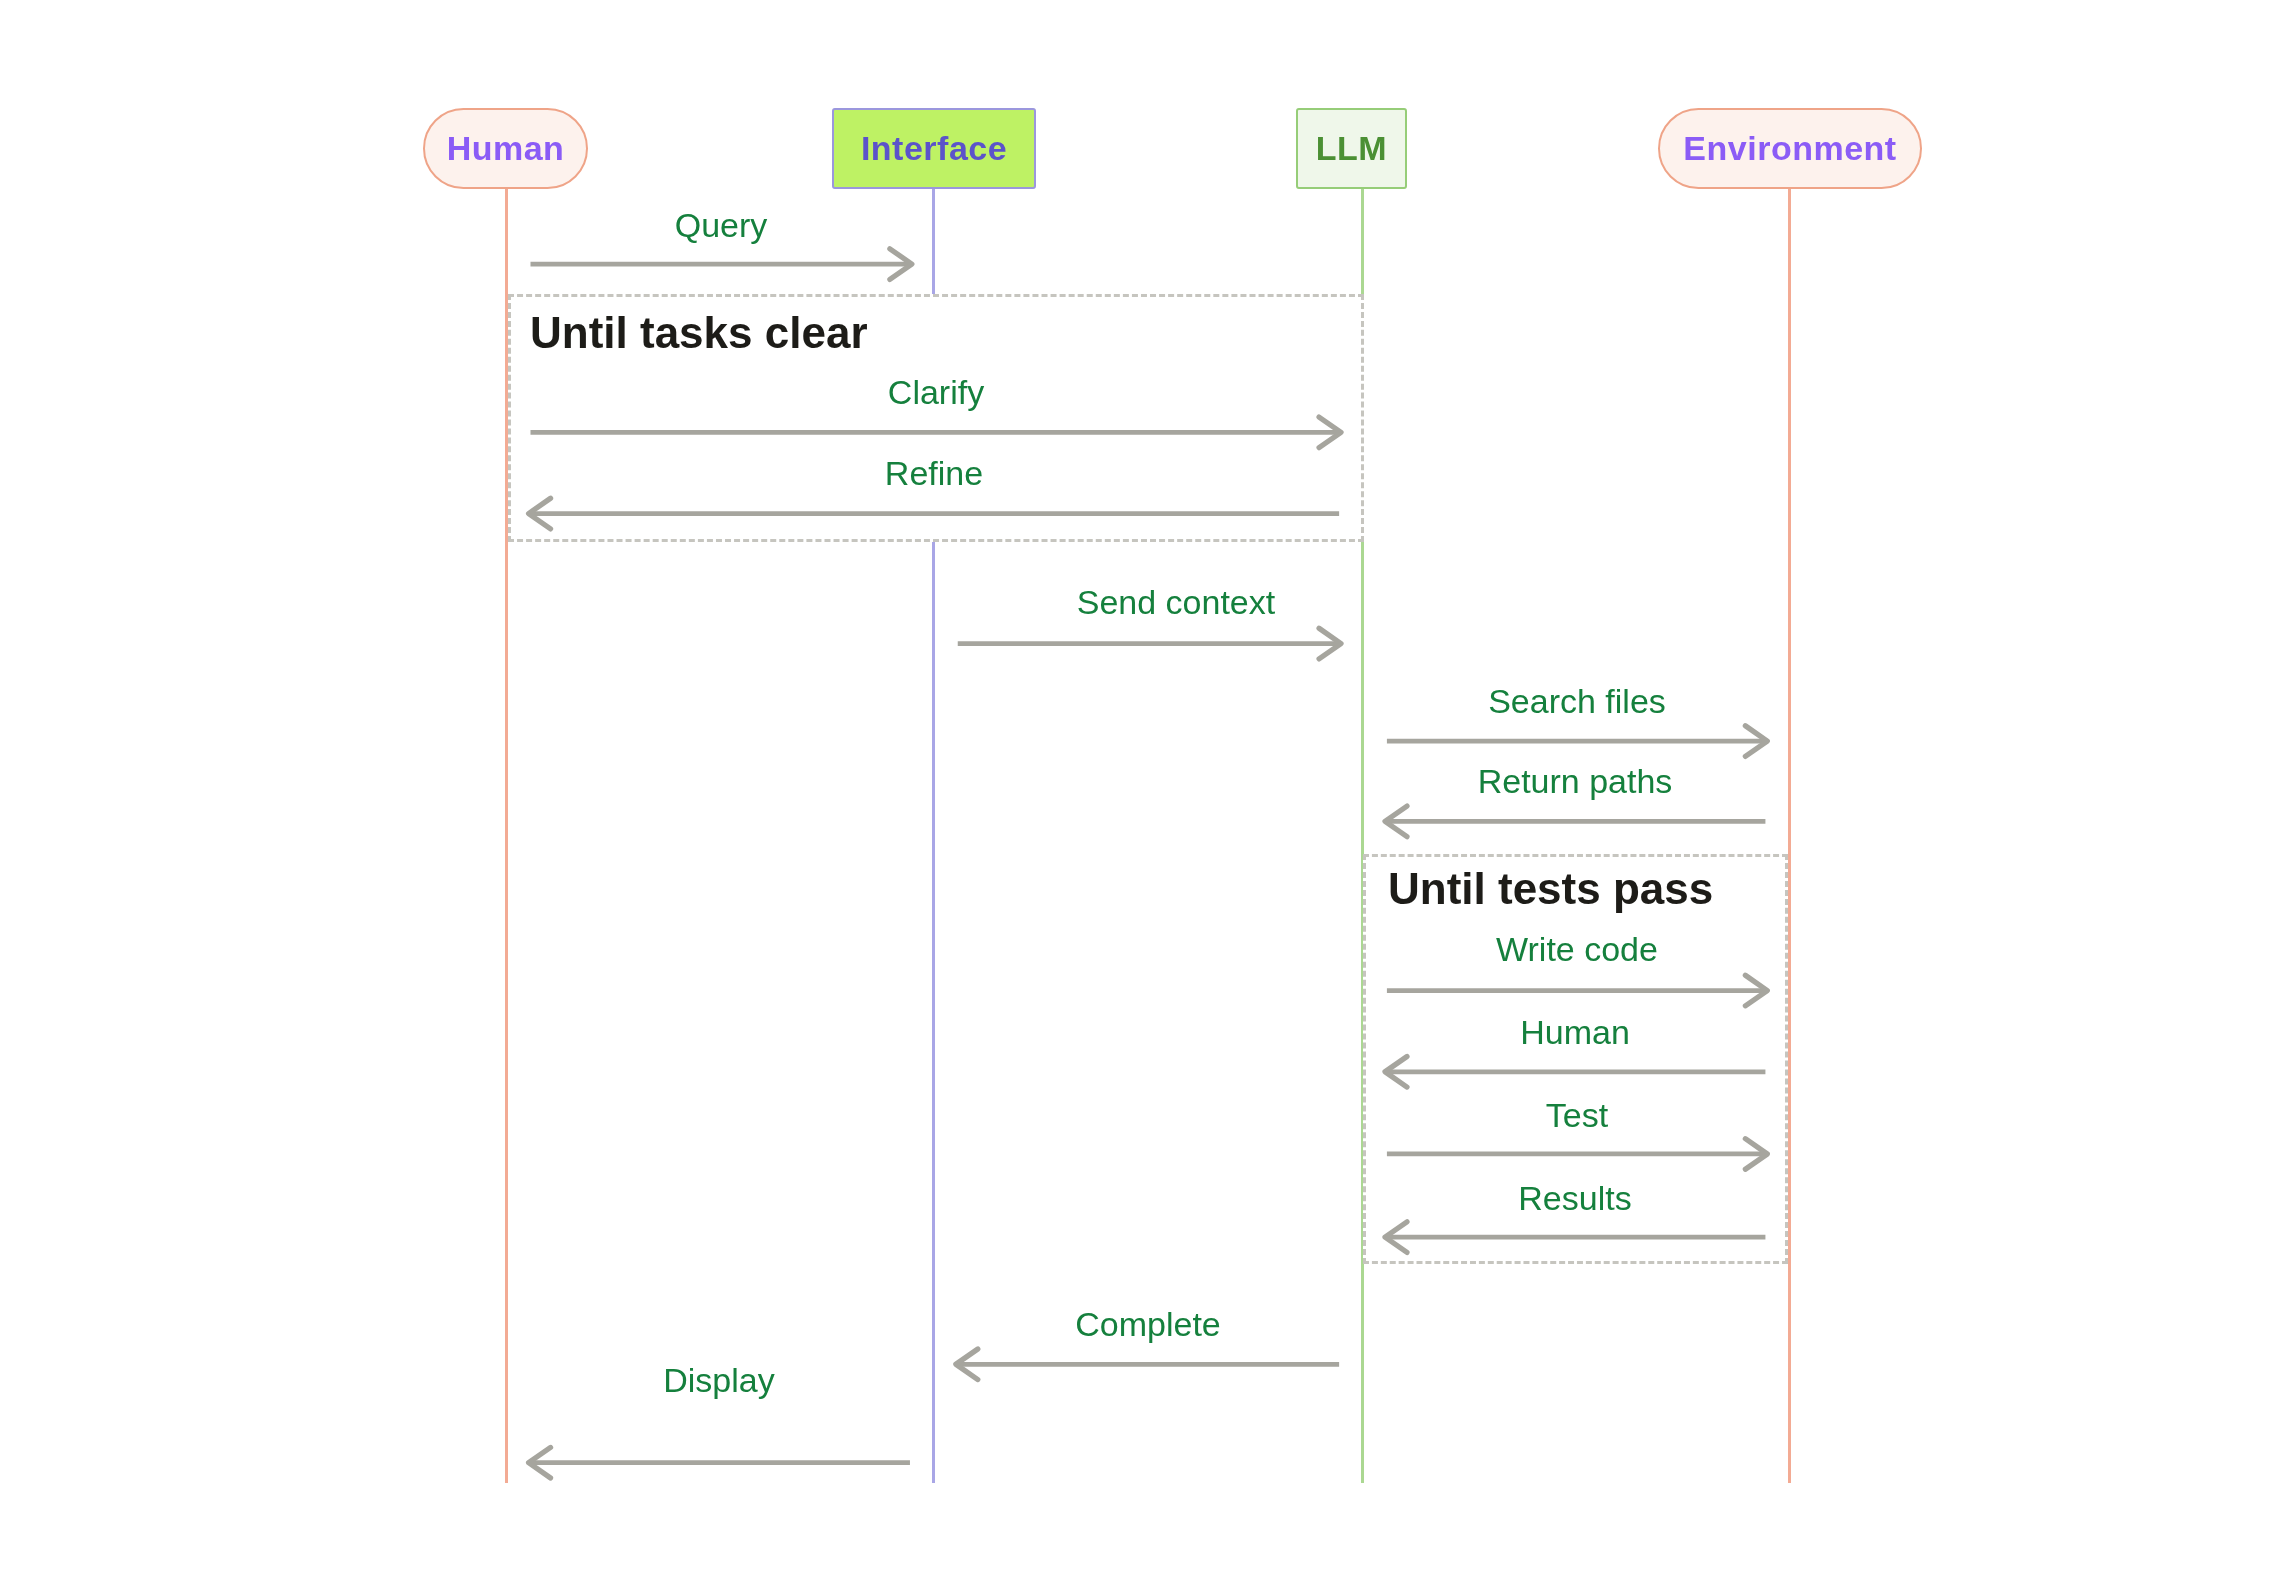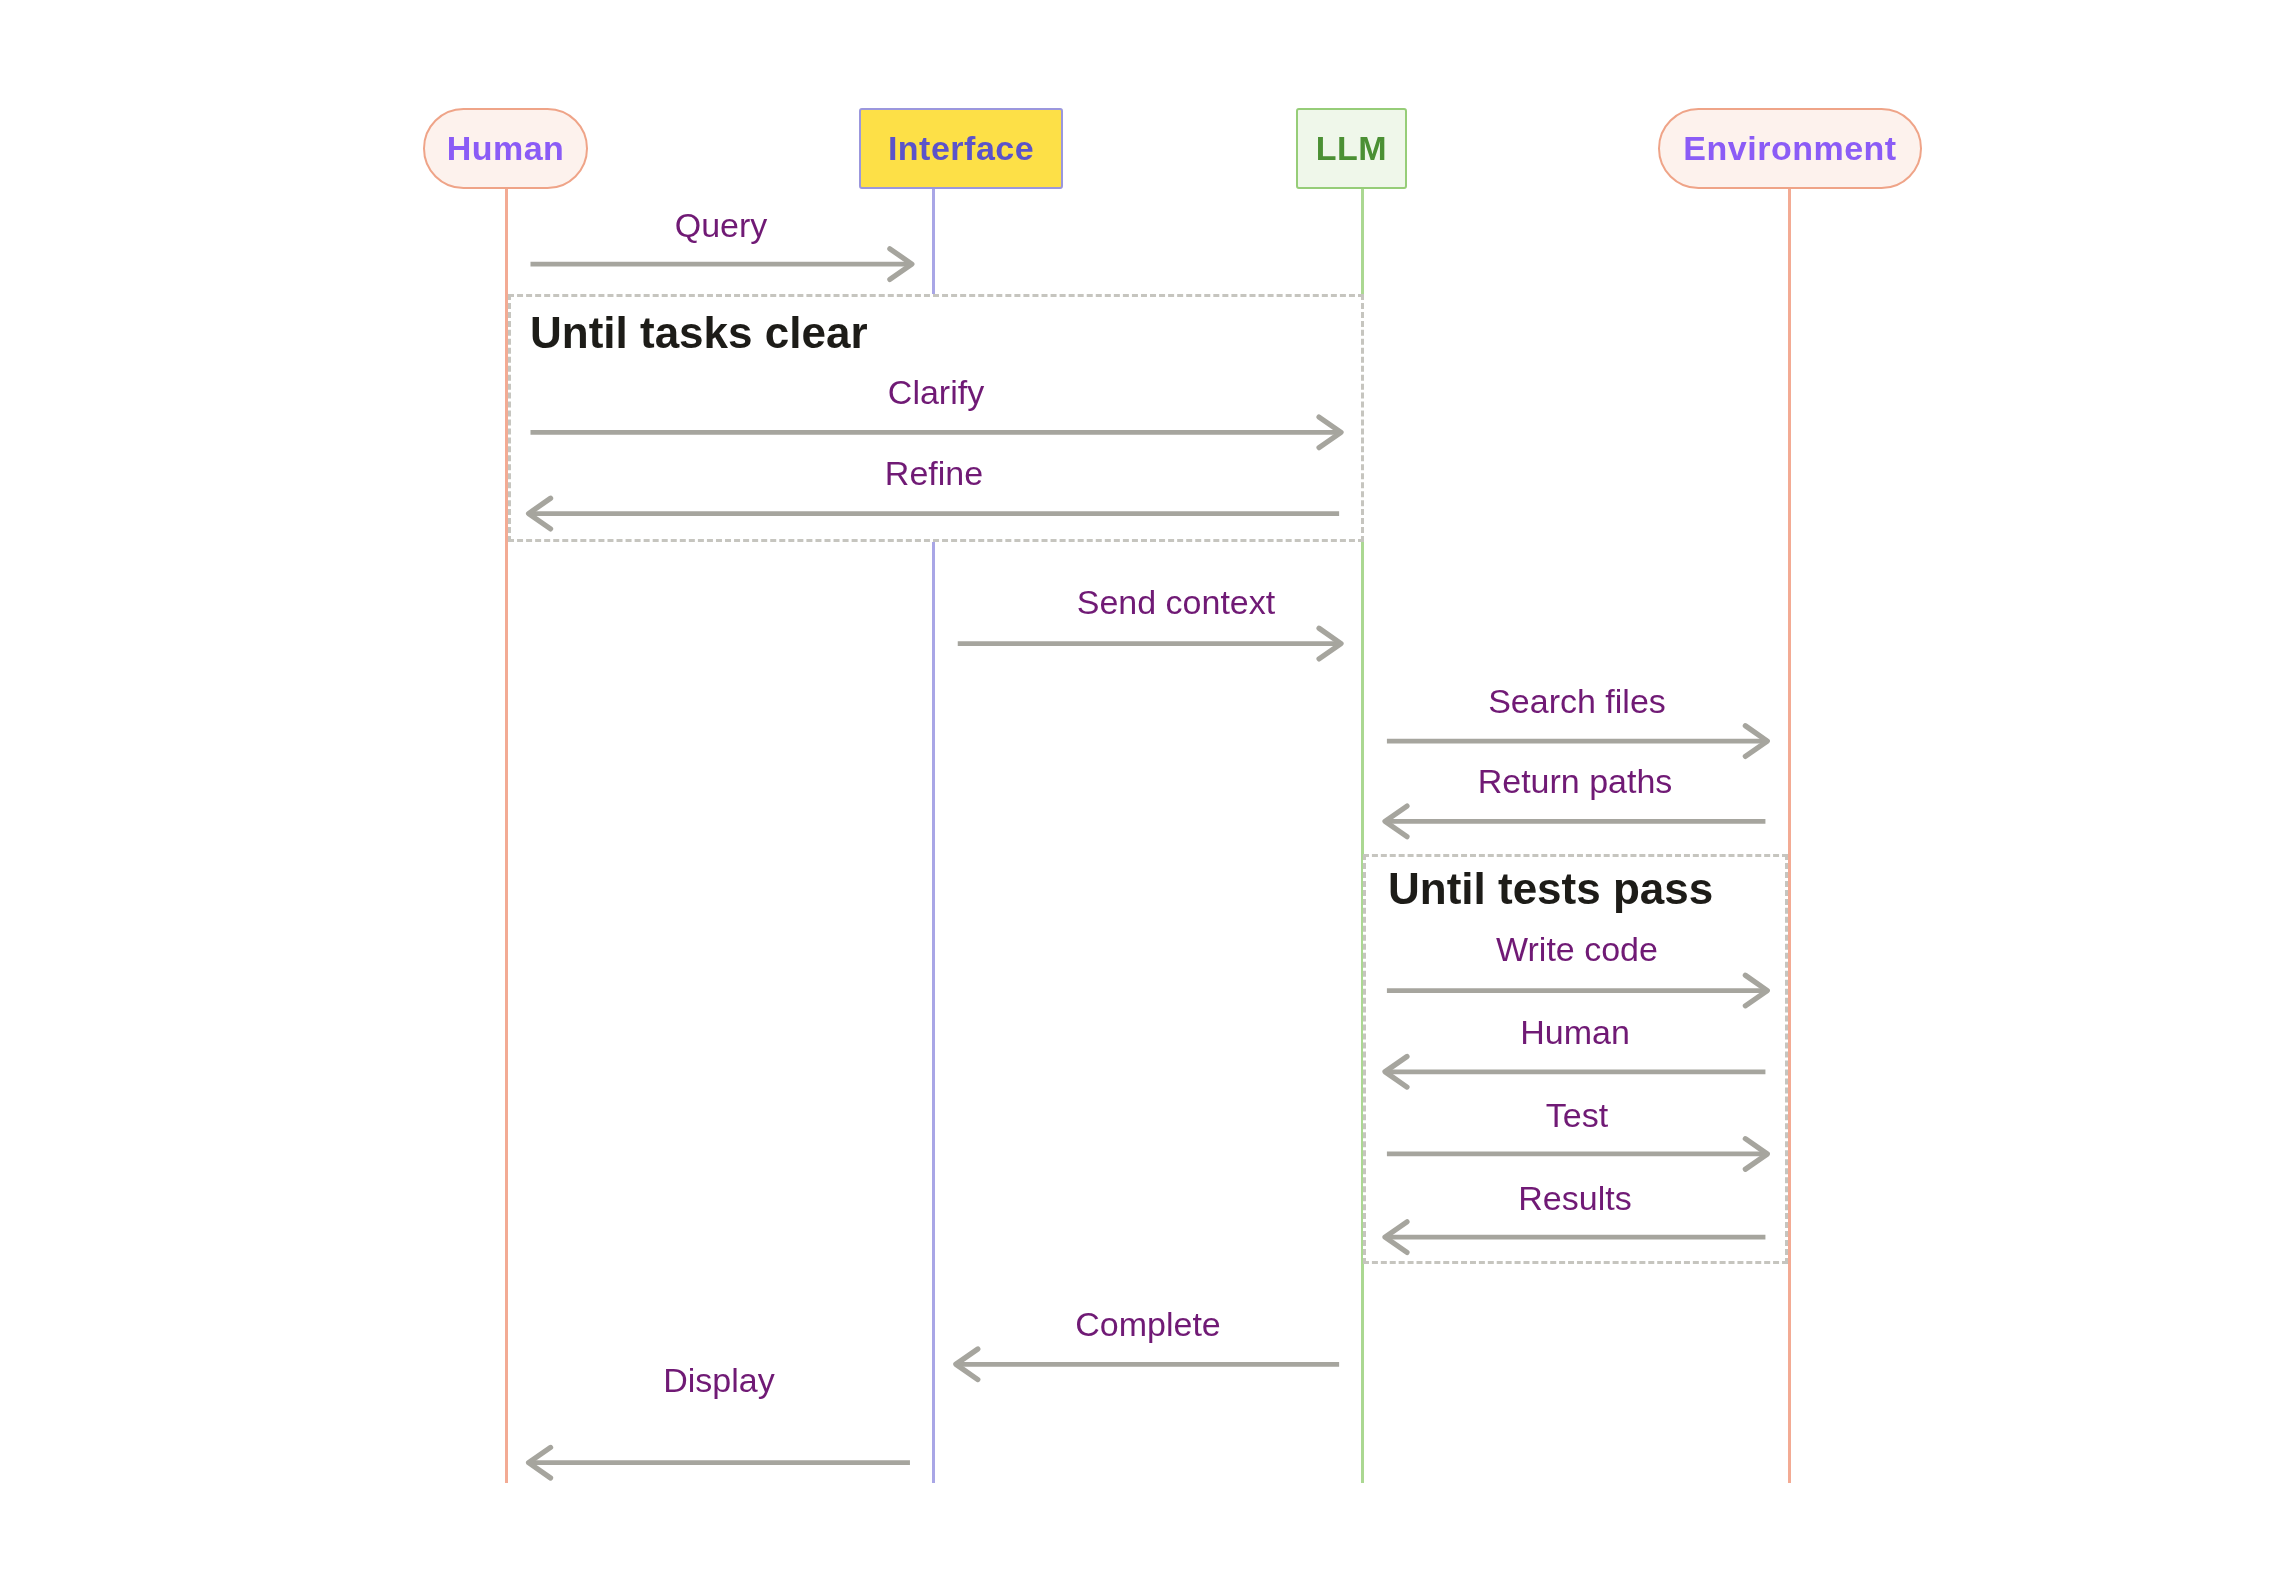--- a/index.html
+++ b/index.html
@@ -23,21 +23,21 @@
     align-items: center;
     justify-content: center;
     font-weight: 700;
     font-size: 34px;
     letter-spacing: 0.5px;
     z-index: 5;
   }
   .shape-pill { border-radius: 41px; }
   .shape-rect { border-radius: 2.9px; }
   .c-salmon { background: #fdf2ed; border-color: #efa488; color: #8b5cf6; }
-  .c-purple { background: #fde047; border-color: #9b97dd; color: #5b53ca; margin-left: 27px; }
+  .c-purple { background: #bef264; border-color: #9b97dd; color: #5b53ca; }
   .c-green  { background: #eff7ea; border-color: #96cd78; color: #4b9034; }
 
   
   .lifeline {
     position: absolute;
     top: 188px;
     width: 2.9px;
     height: 1295px;
     z-index: 1;
   }
@@ -62,21 +62,21 @@
     white-space: nowrap;
     z-index: 4;
   }
 
   
   .msg-label {
     position: absolute;
     transform: translate(-50%, -50%);
     font-size: 34px;
     font-weight: 400;
-    color: #701a75;
+    color: #15803d;
     white-space: nowrap;
     z-index: 4;
   }
   .arrow-layer {
     position: absolute;
     left: 0; top: 0;
     width: 2294px;
     height: 1593px;
     z-index: 3;
     pointer-events: none;

